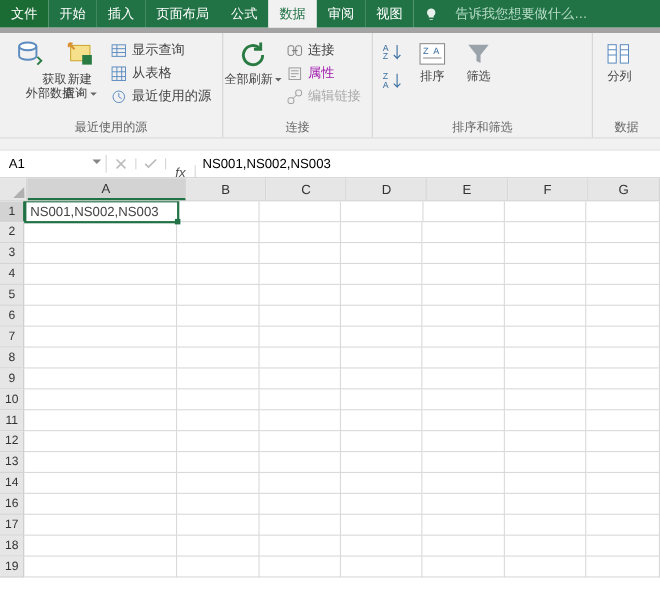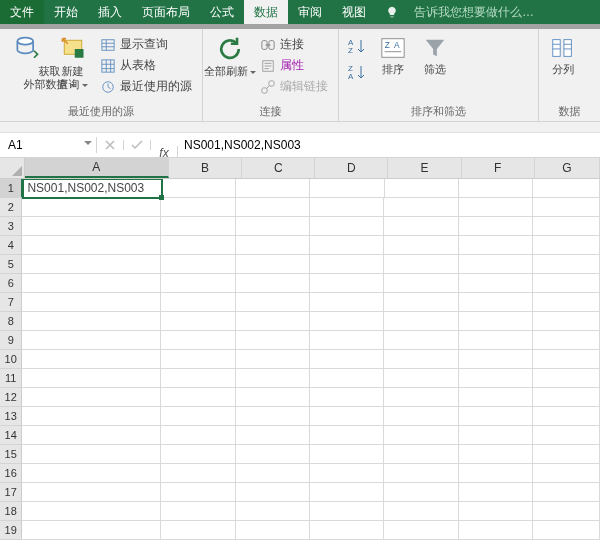--- a/index.html
+++ b/index.html
@@ -416,30 +416,20 @@
           <div class="rh">14</div>
           <div class="cell cA"></div>
           <div class="cell cB"></div>
           <div class="cell cC"></div>
           <div class="cell cD"></div>
           <div class="cell cE"></div>
           <div class="cell cF"></div>
           <div class="cell cG"></div>
         </div>
         <div class="row">
-          <div class="rh">15</div>
-          <div class="cell cA"></div>
-          <div class="cell cB"></div>
-          <div class="cell cC"></div>
-          <div class="cell cD"></div>
-          <div class="cell cE"></div>
-          <div class="cell cF"></div>
-          <div class="cell cG"></div>
-        </div>
-        <div class="row">
           <div class="rh">16</div>
           <div class="cell cA"></div>
           <div class="cell cB"></div>
           <div class="cell cC"></div>
           <div class="cell cD"></div>
           <div class="cell cE"></div>
           <div class="cell cF"></div>
           <div class="cell cG"></div>
         </div>
         <div class="row">

